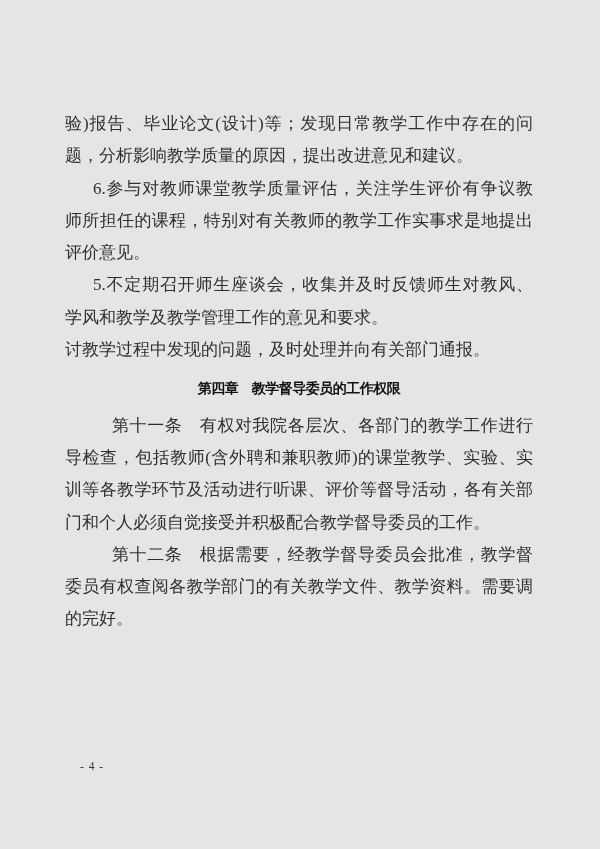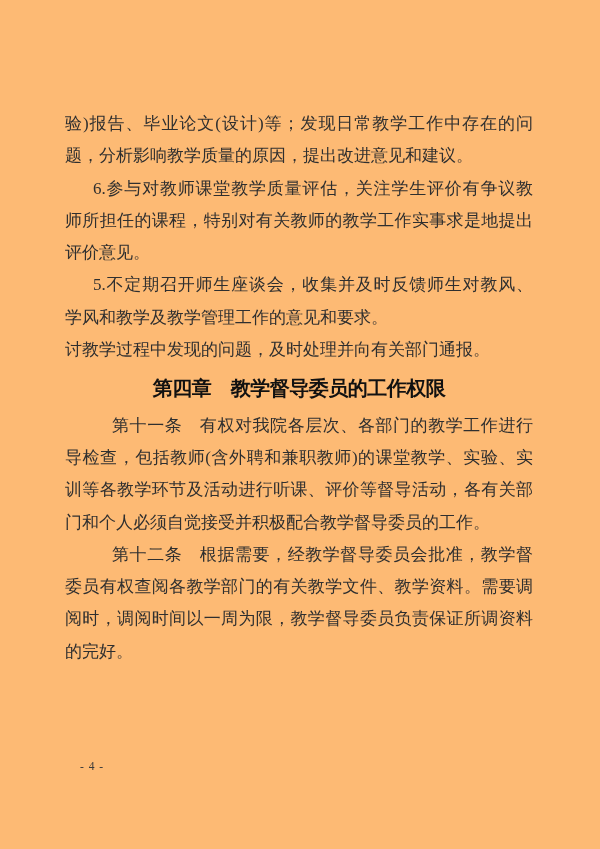--- a/index.html
+++ b/index.html
@@ -4,21 +4,21 @@
 <style>
   html, body {
     margin: 0;
     padding: 0;
     background: #ffffff;
   }
   .page {
     position: relative;
     width: 600px;
     height: 849px;
-    background: #fdba74;
+    background: #e5e5e5;
     overflow: hidden;
     font-family: "Liberation Serif", "DejaVu Serif", serif;
     color: #2f2f2f;
   }
   .content {
     position: absolute;
     left: 65px;
     top: 108px;
     width: 468px;
   }
@@ -37,21 +37,21 @@
   }
   .indent-list {
     text-indent: 28px;
   }
   .indent-article {
     text-indent: 47px;
   }
   .heading {
     font-family: "Liberation Sans", "DejaVu Sans", sans-serif;
     font-weight: 700;
-    font-size: 20px;
+    font-size: 14px;
     letter-spacing: -0.5px;
     color: #111111;
     text-align: center;
     line-height: 32.3px;
     height: 32.3px;
     margin: 6px 0 5px 0;
   }
   .page-num {
     position: absolute;
     left: 80px;
@@ -75,17 +75,16 @@
       <div class="line fill indent-list">5.不定期召开师生座谈会，收集并及时反馈师生对教风、</div>
       <div class="line">学风和教学及教学管理工作的意见和要求。</div>
       <div class="line">讨教学过程中发现的问题，及时处理并向有关部门通报。</div>
       <div class="heading">第四章　教学督导委员的工作权限</div>
       <div class="line fill indent-article">第十一条　有权对我院各层次、各部门的教学工作进行督</div>
       <div class="line fill">导检查，包括教师(含外聘和兼职教师)的课堂教学、实验、实</div>
       <div class="line fill">训等各教学环节及活动进行听课、评价等督导活动，各有关部</div>
       <div class="line">门和个人必须自觉接受并积极配合教学督导委员的工作。</div>
       <div class="line fill indent-article">第十二条　根据需要，经教学督导委员会批准，教学督导</div>
       <div class="line fill">委员有权查阅各教学部门的有关教学文件、教学资料。需要调</div>
-      <div class="line fill">阅时，调阅时间以一周为限，教学督导委员负责保证所调资料</div>
       <div class="line">的完好。</div>
     </div>
   <div class="page-num">- 4 -</div>
 </div>
 
 </body></html>

